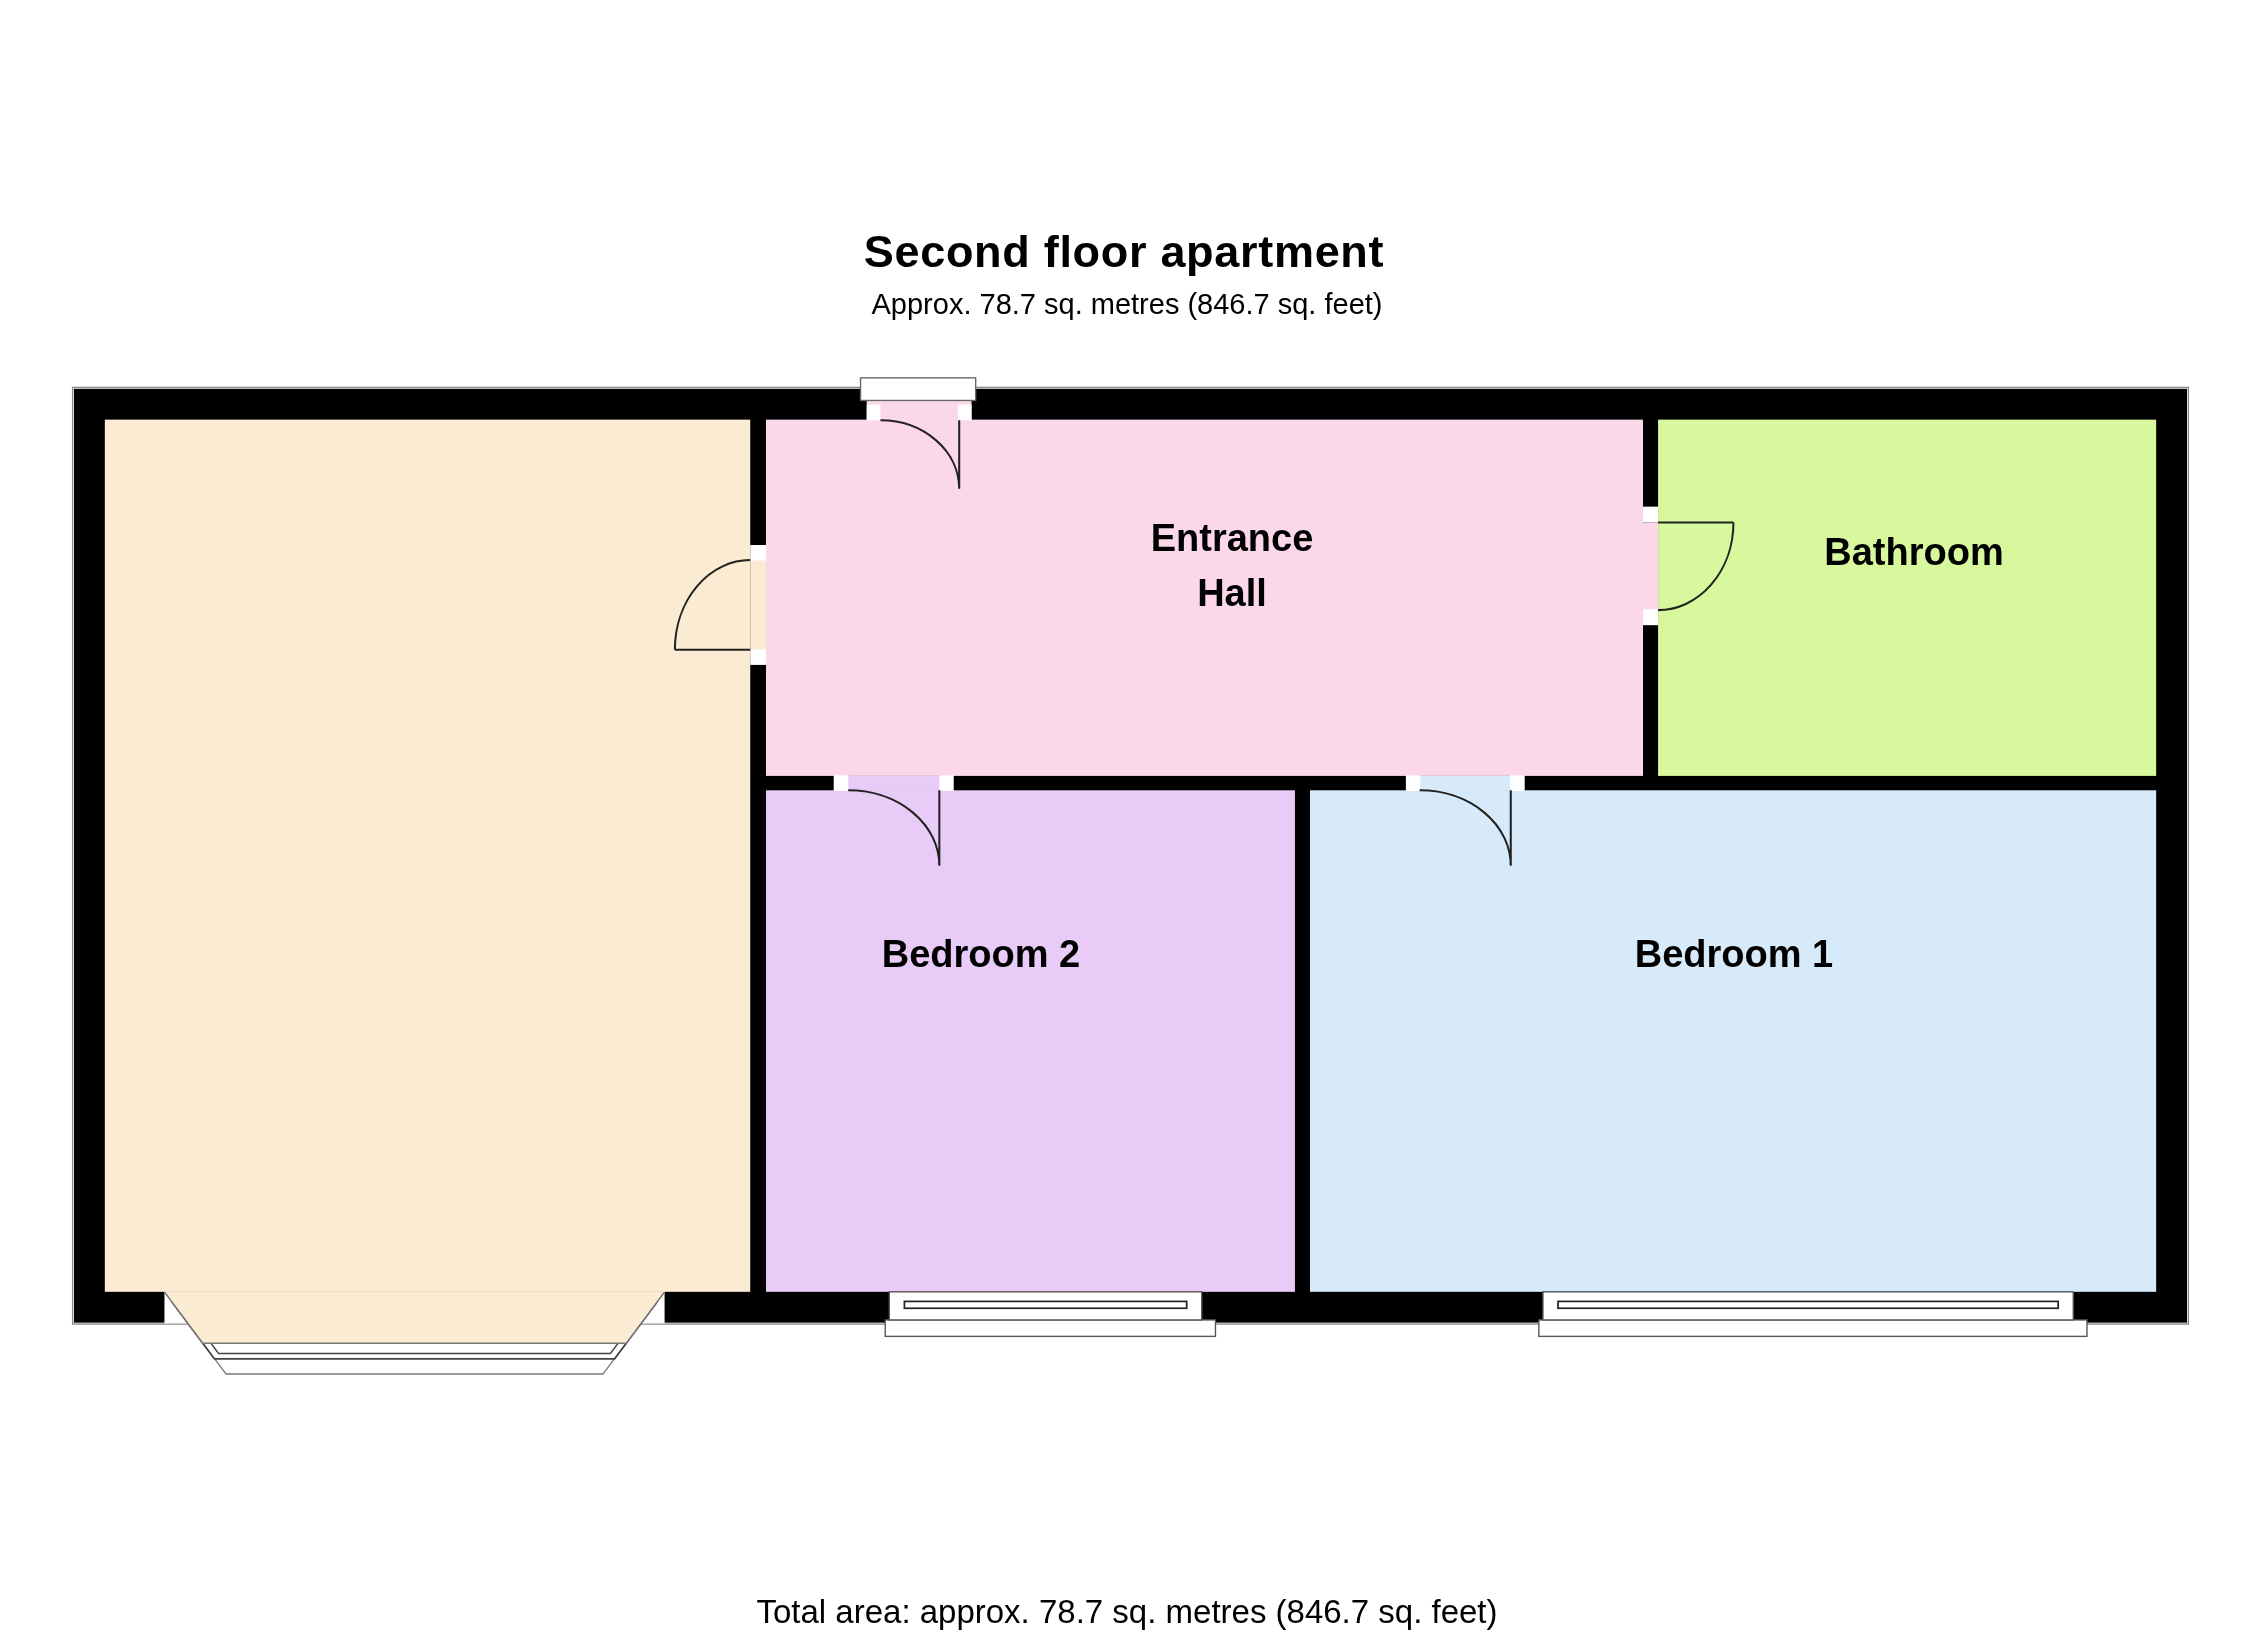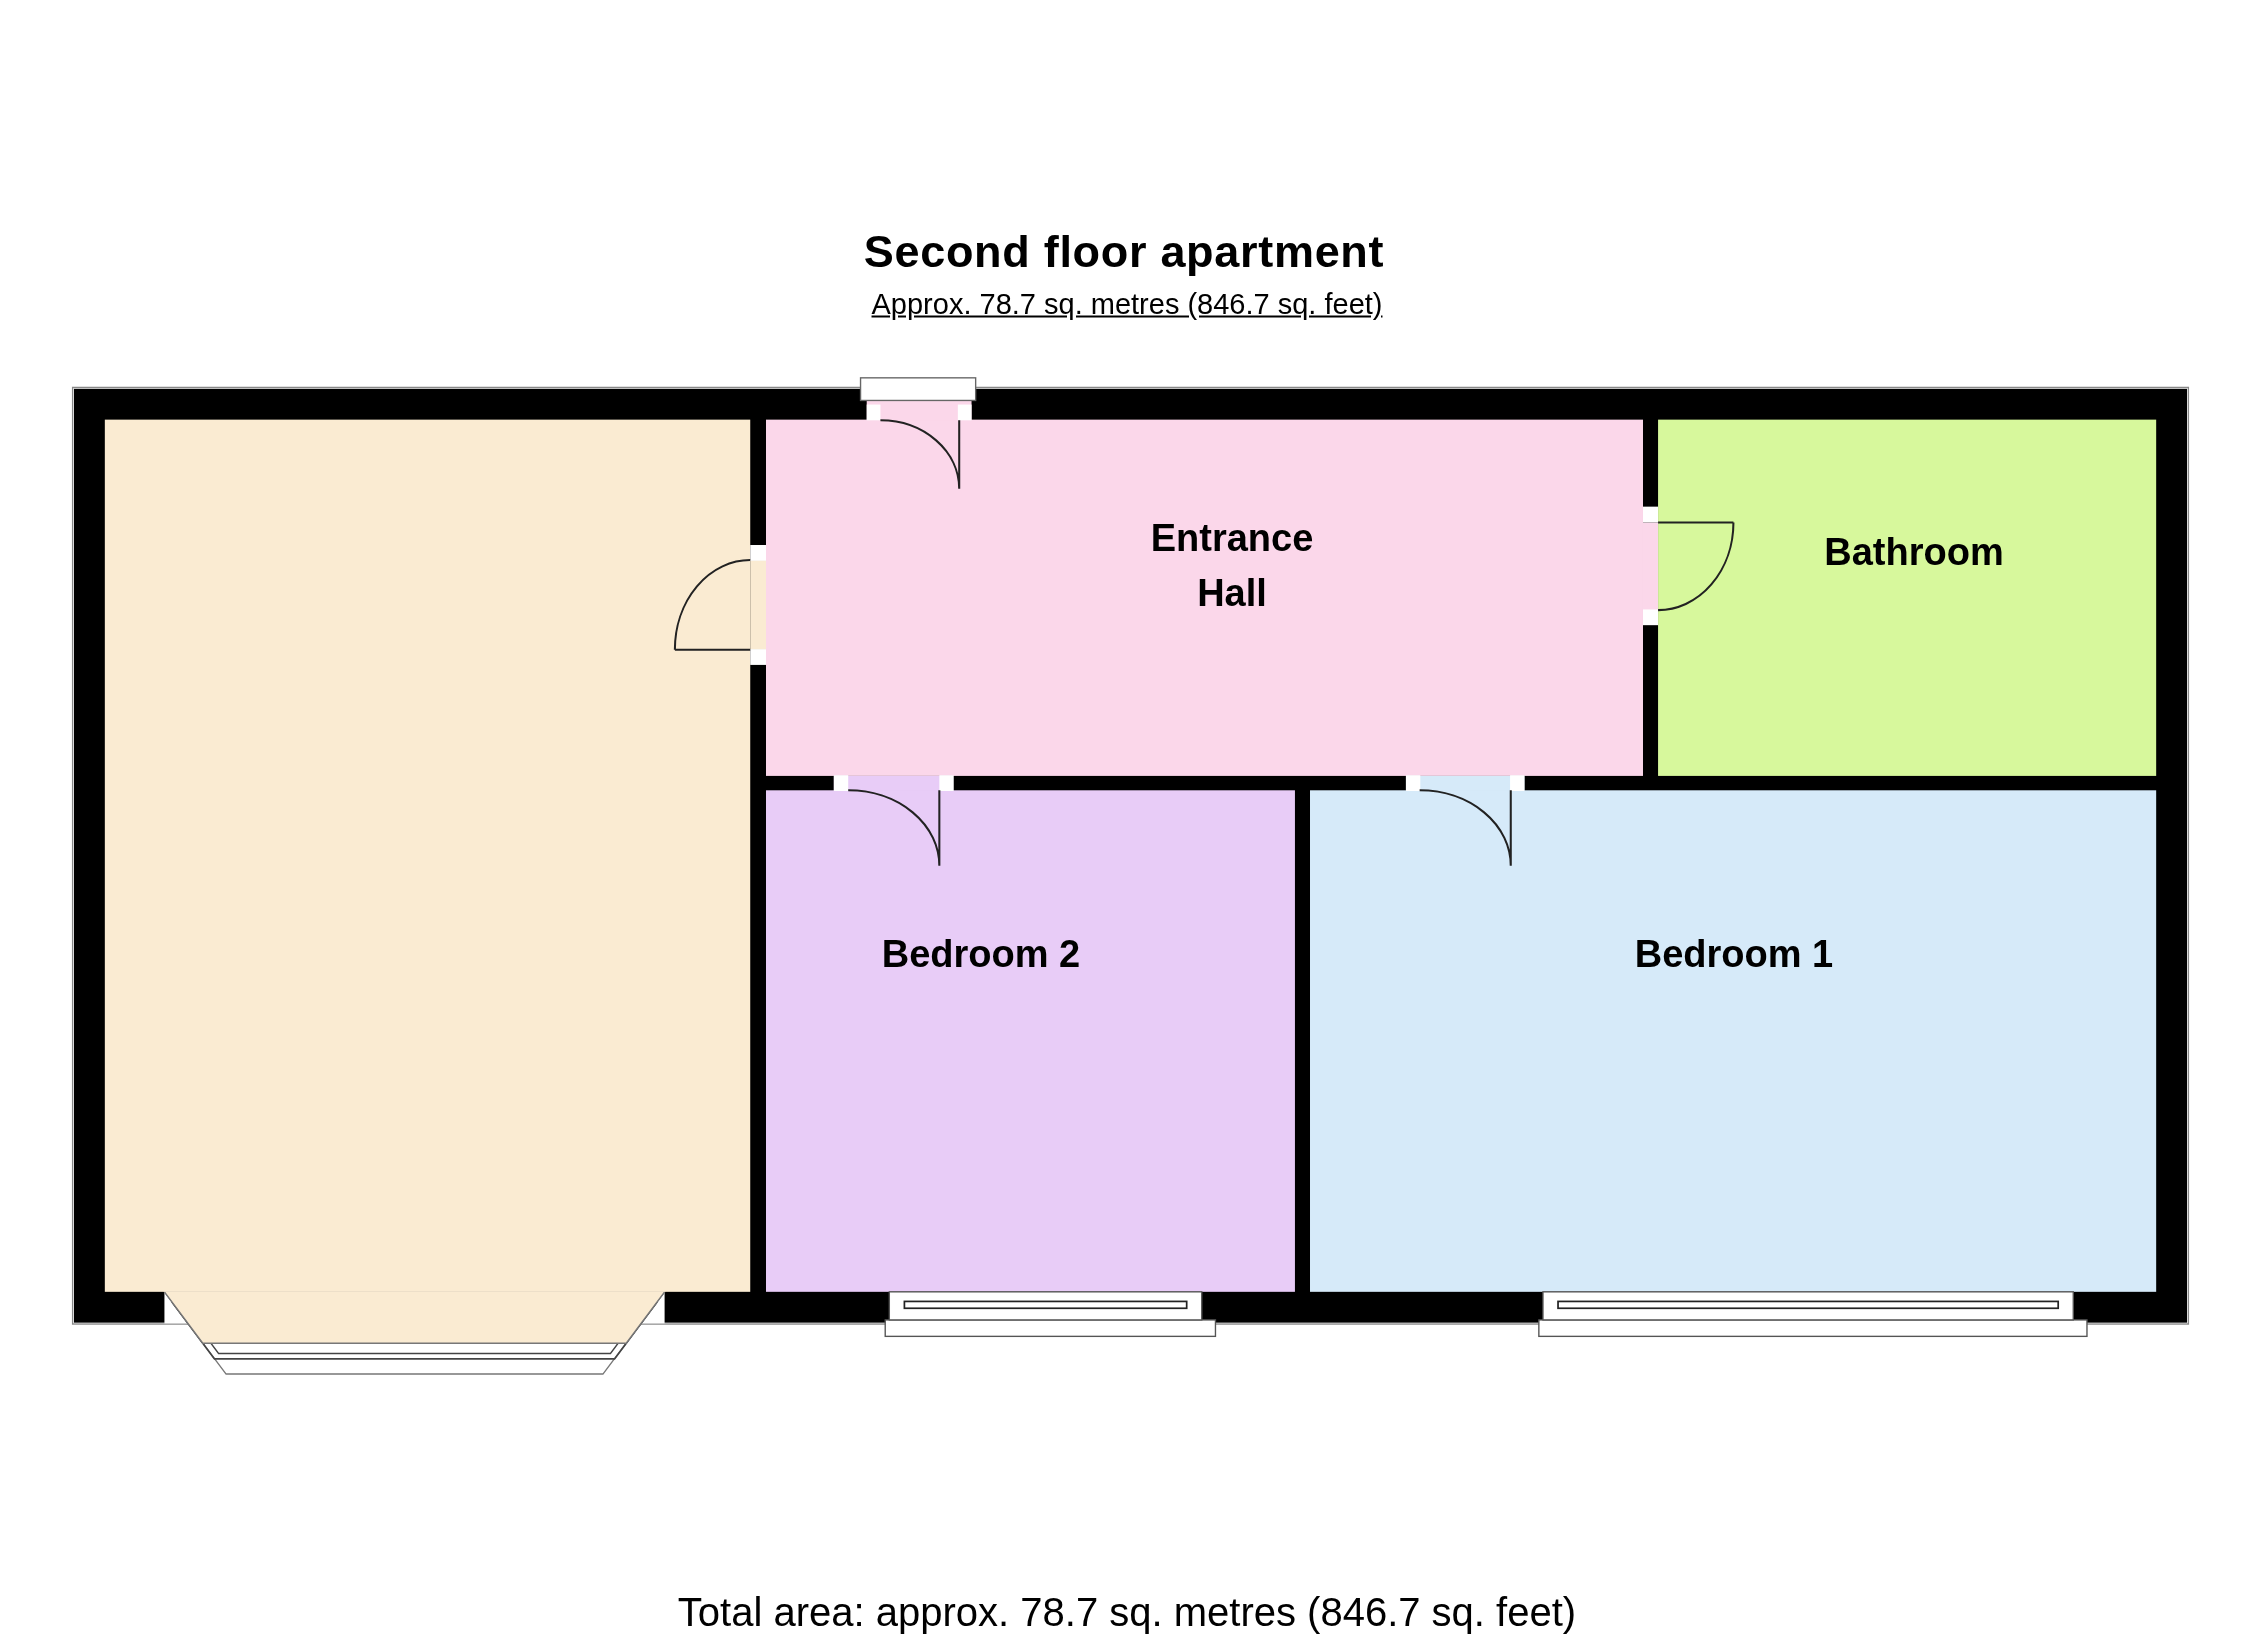--- a/index.html
+++ b/index.html
@@ -1,28 +1,28 @@
 <!DOCTYPE html>
 <html style="font-size:11px"><head>
 <meta charset="utf-8">
 <style>
   html,body{margin:0;padding:0;background:#ffffff;}
   body{width:2261px;height:1645px;position:relative;font-family:"Liberation Sans","DejaVu Sans",sans-serif;color:#000;}
   .stage{position:absolute;left:0;top:0;width:2048px;height:1645px;}
   svg{position:absolute;left:0;top:0;}
   .txt{position:absolute;transform:translate(-50%,-50%);text-align:center;white-space:pre-line;}
   .page-title{left:1124px;top:252px;font-size:45px;font-weight:bold;letter-spacing:0.7px;}
-  .page-subtitle{left:1127px;top:304px;font-size:29px;font-weight:normal;text-decoration:underline;}
+  .page-subtitle{left:1127px;top:304px;font-size:29px;font-weight:normal;}
   .room-label{font-size:38px;font-weight:bold;line-height:55px;}
   .lbl-openplan{left:427px;top:725px;}
   .lbl-hall{left:1232px;top:566px;}
   .lbl-bathroom{left:1906px;top:552px;margin-left:8px;}
   .lbl-bed2{left:981px;top:954px;}
   .lbl-bed1{left:1734px;top:954px;}
-  .page-footer{left:1127px;top:1612px;font-size:40px;font-weight:normal;letter-spacing:0px;}
+  .page-footer{left:1127px;top:1612px;font-size:33px;font-weight:normal;letter-spacing:0px;}
   .door{fill:none;stroke-width:3px;}
   .notch{fill:#ffffff;stroke:none;}
   .winframe{fill:#ffffff;stroke:#555555;stroke-width:2px;}
   .winglaz{fill:#ffffff;stroke:#222222;stroke-width:2.5px;}
 </style>
 </head>
 <body>
 
 <div class="stage">
 

